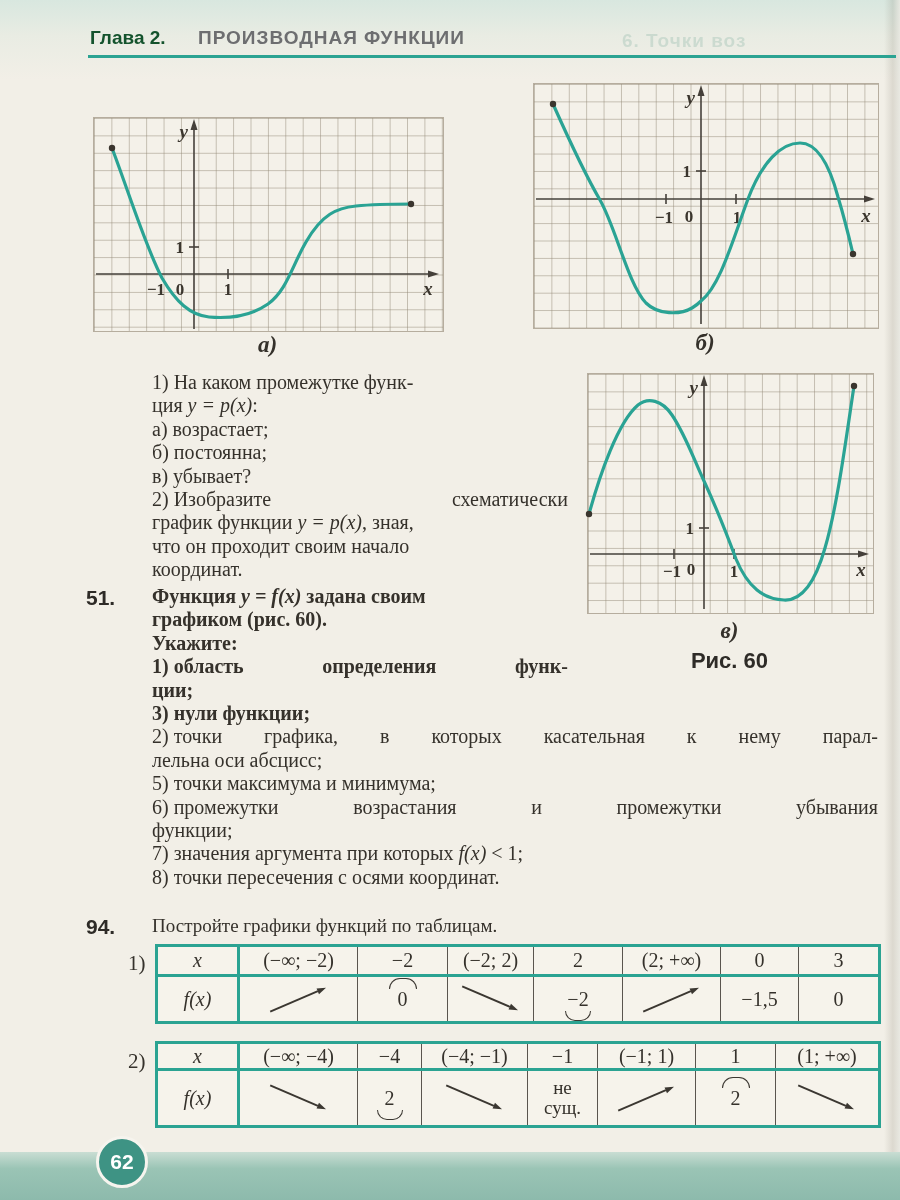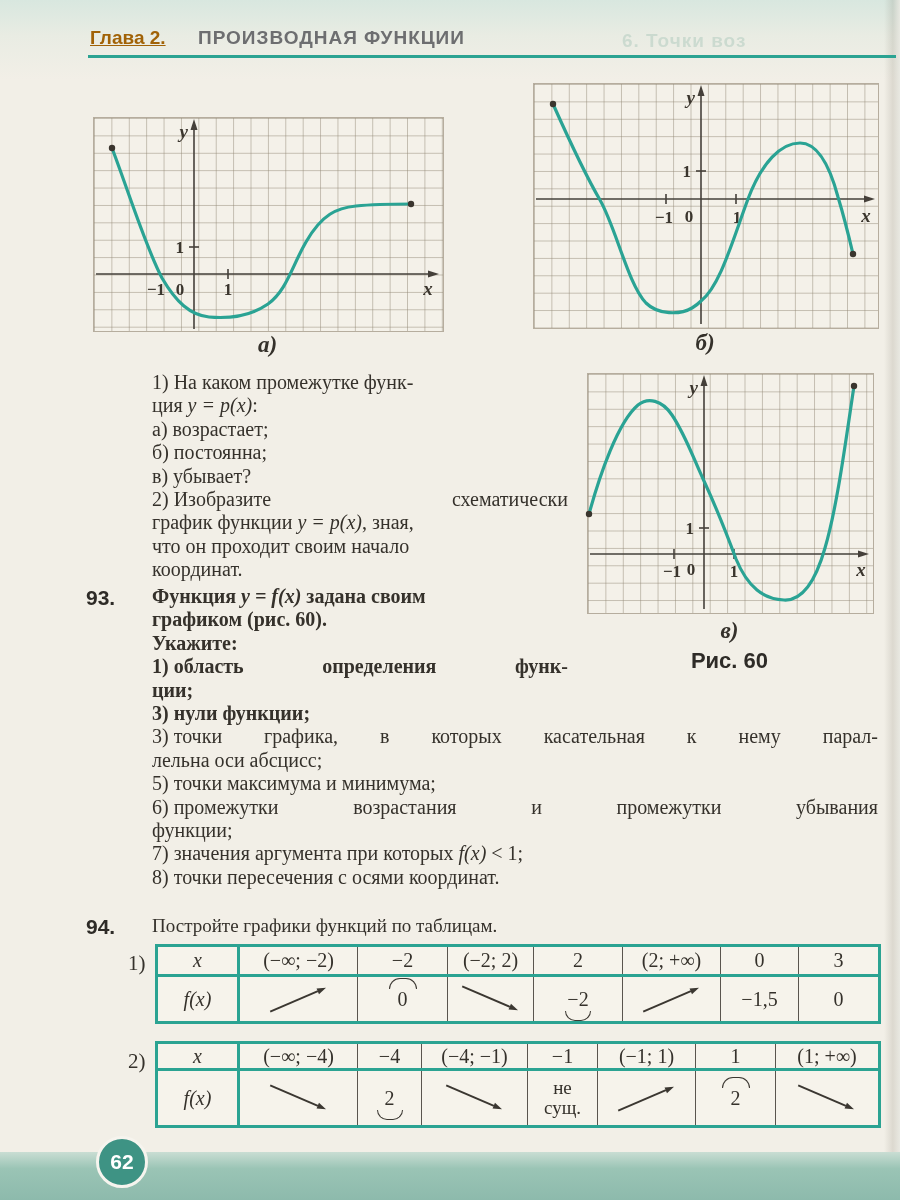--- a/index.html
+++ b/index.html
@@ -3,21 +3,21 @@
 <meta charset="utf-8">
 <style>
   html,body{margin:0;padding:0;background:#777;}
   .page{position:relative;width:900px;height:1200px;background:#f2efe7;overflow:hidden;
         font-family:"Liberation Serif","DejaVu Serif",serif;color:#35312b;}
   .topband{position:absolute;left:0;top:0;width:900px;height:80px;
         background:linear-gradient(180deg,#d8e7df 0,#e9ece3 45%,#f2efe7 100%);}
   .rightedge{position:absolute;right:0;top:0;width:16px;height:1200px;
         background:linear-gradient(to right,rgba(0,0,0,0) 0,rgba(120,115,100,.18) 55%,rgba(232,232,225,.9) 100%);}
   
-  .chapter{position:absolute;left:90px;top:27px;font:bold 19px "Liberation Sans","DejaVu Sans",sans-serif;color:#a16207;text-decoration:underline;}
+  .chapter{position:absolute;left:90px;top:27px;font:bold 19px "Liberation Sans","DejaVu Sans",sans-serif;color:#14532d;}
   .chtitle{position:absolute;left:198px;top:27px;font:bold 19px "Liberation Sans","DejaVu Sans",sans-serif;color:#6d6e70;letter-spacing:1px;}
   .hrule{position:absolute;left:88px;top:55px;width:808px;height:3px;background:#2ba392;}
   .ghost{position:absolute;left:622px;top:30px;font:bold 19px "Liberation Sans","DejaVu Sans",sans-serif;
         color:#7fae9f;opacity:.28;letter-spacing:1px;}
   
   .graph{position:absolute;background-color:#f4f1e9;border:1px solid #b6ad9e;
         background-image:linear-gradient(to right,rgba(146,136,118,.5) 1px,transparent 1px),
                          linear-gradient(to bottom,rgba(146,136,118,.5) 1px,transparent 1px);
         background-size:17.4px 17.4px;}
   .gA{left:93px;top:117px;width:349px;height:213px;}
@@ -164,34 +164,34 @@
       <div class="tl"><span>в) убывает?</span></div>
       <div class="tl spread">
         <span>2) Изобразите</span>
         <span>схематически</span>
       </div>
       <div class="tl"><span>график функции </span><span class="math">y = p(x)</span><span>, зная,</span></div>
       <div class="tl"><span>что он проходит своим начало</span></div>
       <div class="tl"><span>координат.</span></div>
     </div>
 
-  <div class="exnum n93">93.</div>
+  <div class="exnum n93">51.</div>
   <div class="tblock blk93">
       <div class="tl w1"><span>Функция </span><span class="math">y = f(x)</span><span> задана своим</span></div>
       <div class="tl w1"><span>графиком (рис. 60).</span></div>
       <div class="tl w1"><span>Укажите:</span></div>
       <div class="tl w1 spread">
         <span>1) область</span>
         <span>определения</span>
         <span>функ-</span>
       </div>
       <div class="tl w1"><span>ции;</span></div>
       <div class="tl w1"><span>3) нули функции;</span></div>
       <div class="tl spread">
-        <span>3) точки</span>
+        <span>2) точки</span>
         <span>графика,</span>
         <span>в</span>
         <span>которых</span>
         <span>касательная</span>
         <span>к</span>
         <span>нему</span>
         <span>парал-</span>
       </div>
       <div class="tl"><span>лельна оси абсцисс;</span></div>
       <div class="tl"><span>5) точки максимума и минимума;</span></div>

